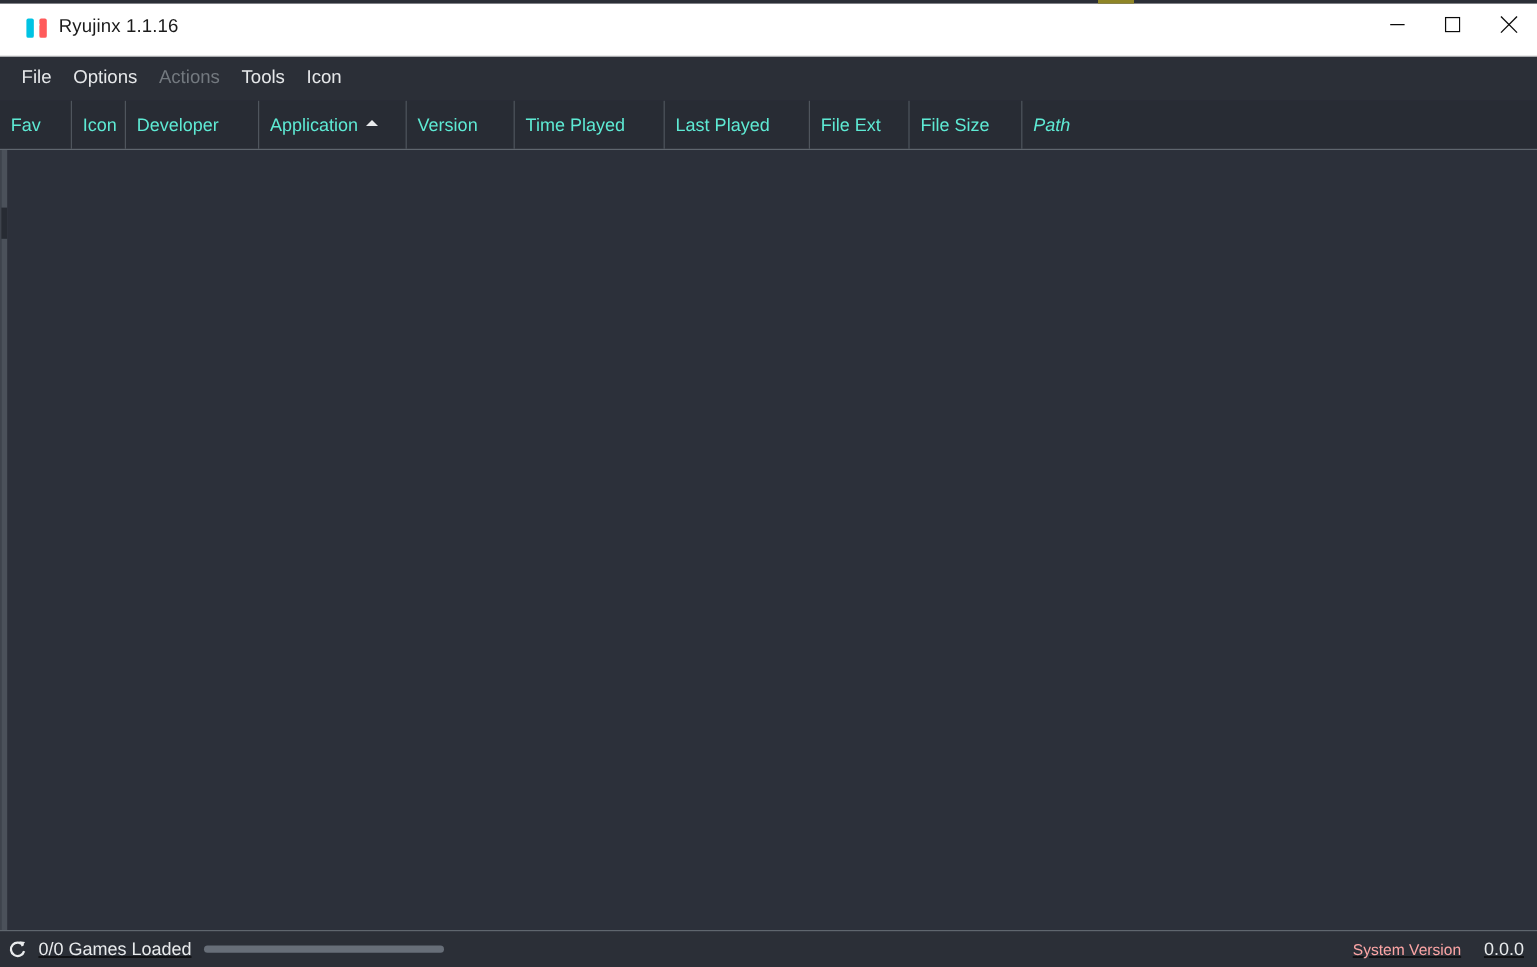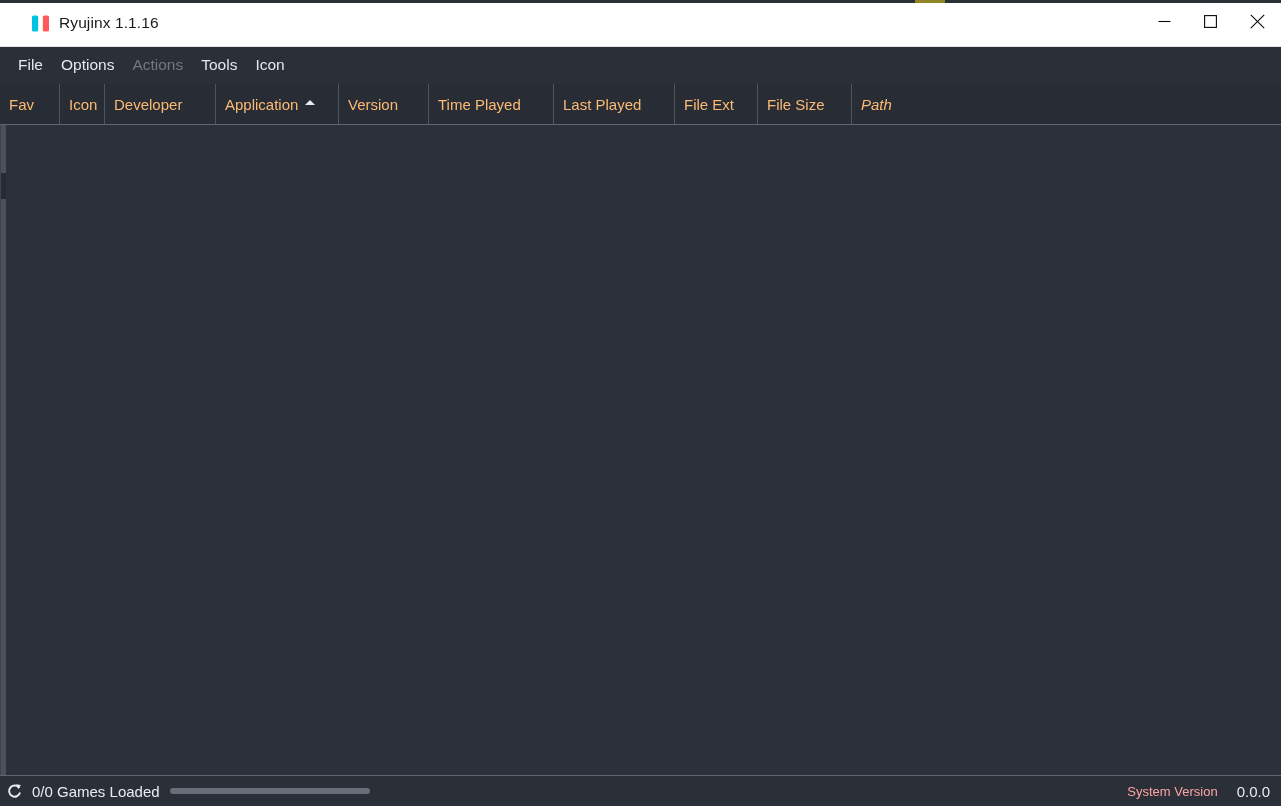--- a/index.html
+++ b/index.html
@@ -47,21 +47,21 @@
     height: 46px;
     background: #ffffff;
     display: flex;
     align-items: center;
     flex: 0 0 auto;
     border-bottom: 1px solid #e5e5e5;
   }
   .title-left {
     display: flex;
     align-items: center;
-    padding-left: 31px;
+    padding-left: 21px;
     gap: 9px;
     height: 100%;
     justify-content: flex-end;
   }
   .app-icon {
     width: 19px;
     height: 19px;
     position: relative;
     display: block;
   }
@@ -115,21 +115,21 @@
     border-bottom: 1px solid #5f666e;
     position: relative;
   }
   .col {
     display: flex;
     align-items: center;
     box-sizing: border-box;
     border-right: 1px solid #4f555d;
     padding-left: 9px;
     font-size: 15px;
-    color: #fdba74;
+    color: #5eead4;
     white-space: nowrap;
     overflow: hidden;
     gap: 5px;
   }
   .col.last { border-right: none; flex: 1 1 auto; font-style: italic; }
   .sort-arrow {
     display: inline-block;
     width: 0; height: 0;
     border-left: 5px solid transparent;
     border-right: 5px solid transparent;
@@ -165,20 +165,21 @@
   
   .statusbar {
     height: 30px;
     background: #2b2f37;
     border-top: 1px solid #5f666e;
     display: flex;
     align-items: center;
     flex: 0 0 auto;
     padding: 0 11px 0 6px;
     gap: 9px;
+    text-decoration: underline;
   }
   .refresh-icon {
     width: 17px;
     height: 17px;
     display: block;
     flex: 0 0 auto;
   }
   .status-text {
     font-size: 15px;
     color: #e9ebed;

